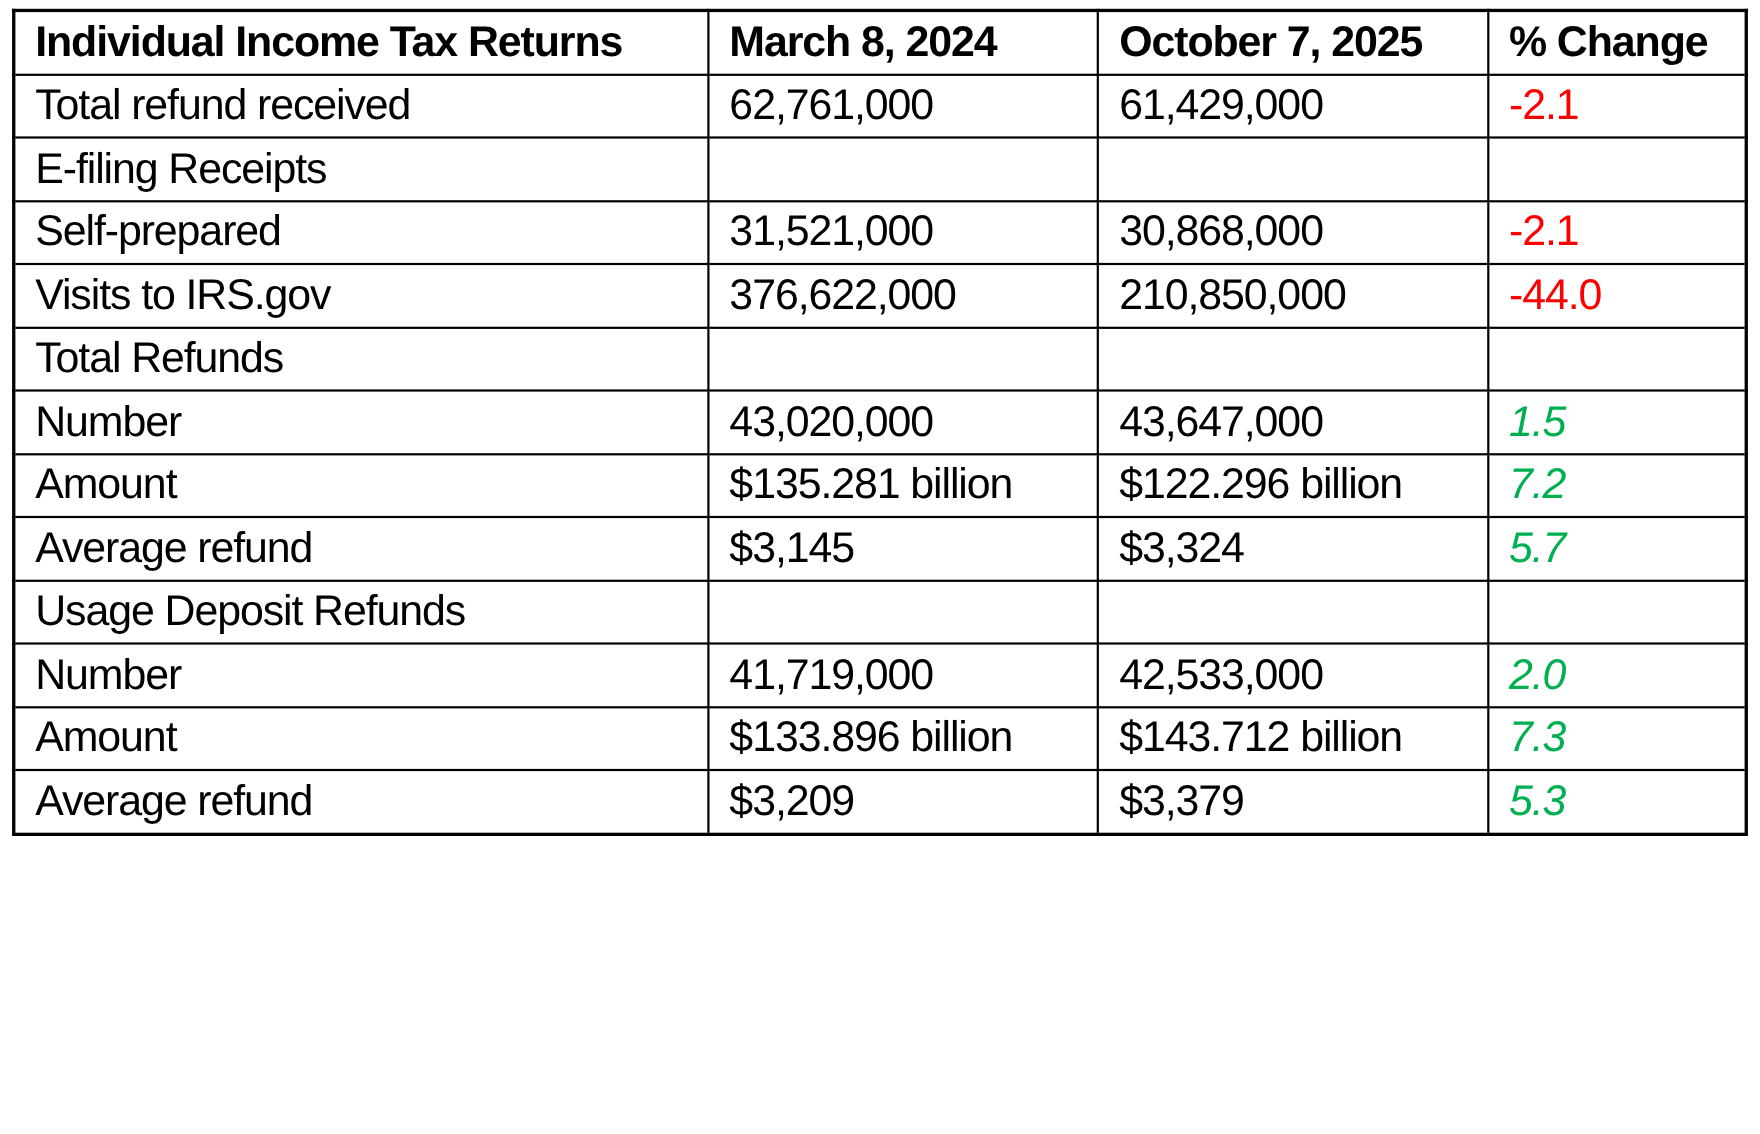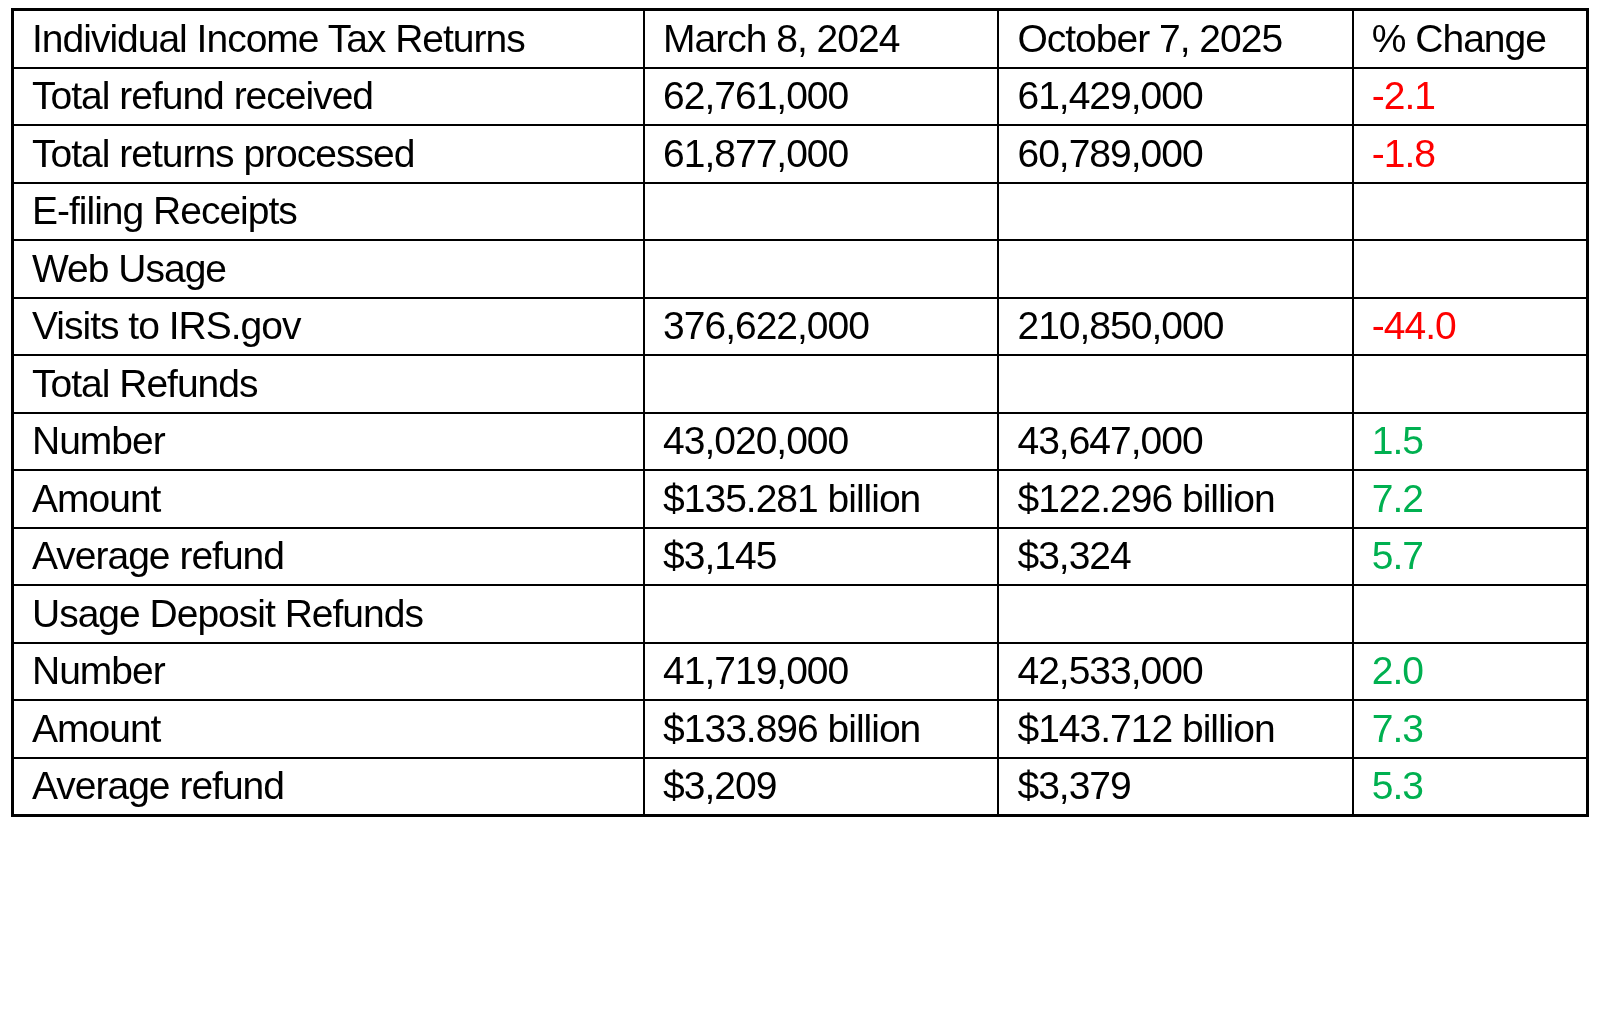--- a/index.html
+++ b/index.html
@@ -32,24 +32,24 @@
     height: 55.5px;
     padding: 0 0 0 18px;
     font-size: 39px;
     letter-spacing: -1px;
     text-align: left;
     vertical-align: middle;
     white-space: nowrap;
     overflow: hidden;
     font-weight: normal;
   }
-  table.stats th { font-weight: normal; }
+  table.stats th { font-weight: bold; }
   td.section-label { font-weight: bold; }
   td.chg.negative { color: var(--negative, #fe0000); }
-  td.chg.positive { color: var(--positive, #00b050); }
+  td.chg.positive { color: var(--positive, #00b050); font-style: italic; }
 </style>
 </head>
 <body>
 
 <div class="page">
   <table class="stats">
     <colgroup>
       <col class="c1">
         <col class="c2">
         <col class="c3">
@@ -64,36 +64,30 @@
       </tr>
     </thead>
     <tbody>
       <tr>
         <td>Total refund received</td>
         <td>62,761,000</td>
         <td>61,429,000</td>
         <td class="chg negative">-2.1</td>
       </tr>
       <tr>
-        <td>Total returns processed</td>
-        <td>61,877,000</td>
-        <td>60,789,000</td>
-        <td class="chg negative">-1.8</td>
-      </tr>
-      <tr>
         <td class="section-label">E-filing Receipts</td>
         <td></td>
         <td></td>
         <td></td>
       </tr>
       <tr>
-        <td class="section-label">Web Usage</td>
-        <td></td>
-        <td></td>
-        <td></td>
+        <td>Self-prepared</td>
+        <td>31,521,000</td>
+        <td>30,868,000</td>
+        <td class="chg negative">-2.1</td>
       </tr>
       <tr>
         <td>Visits to IRS.gov</td>
         <td>376,622,000</td>
         <td>210,850,000</td>
         <td class="chg negative">-44.0</td>
       </tr>
       <tr>
         <td class="section-label">Total Refunds</td>
         <td></td>

